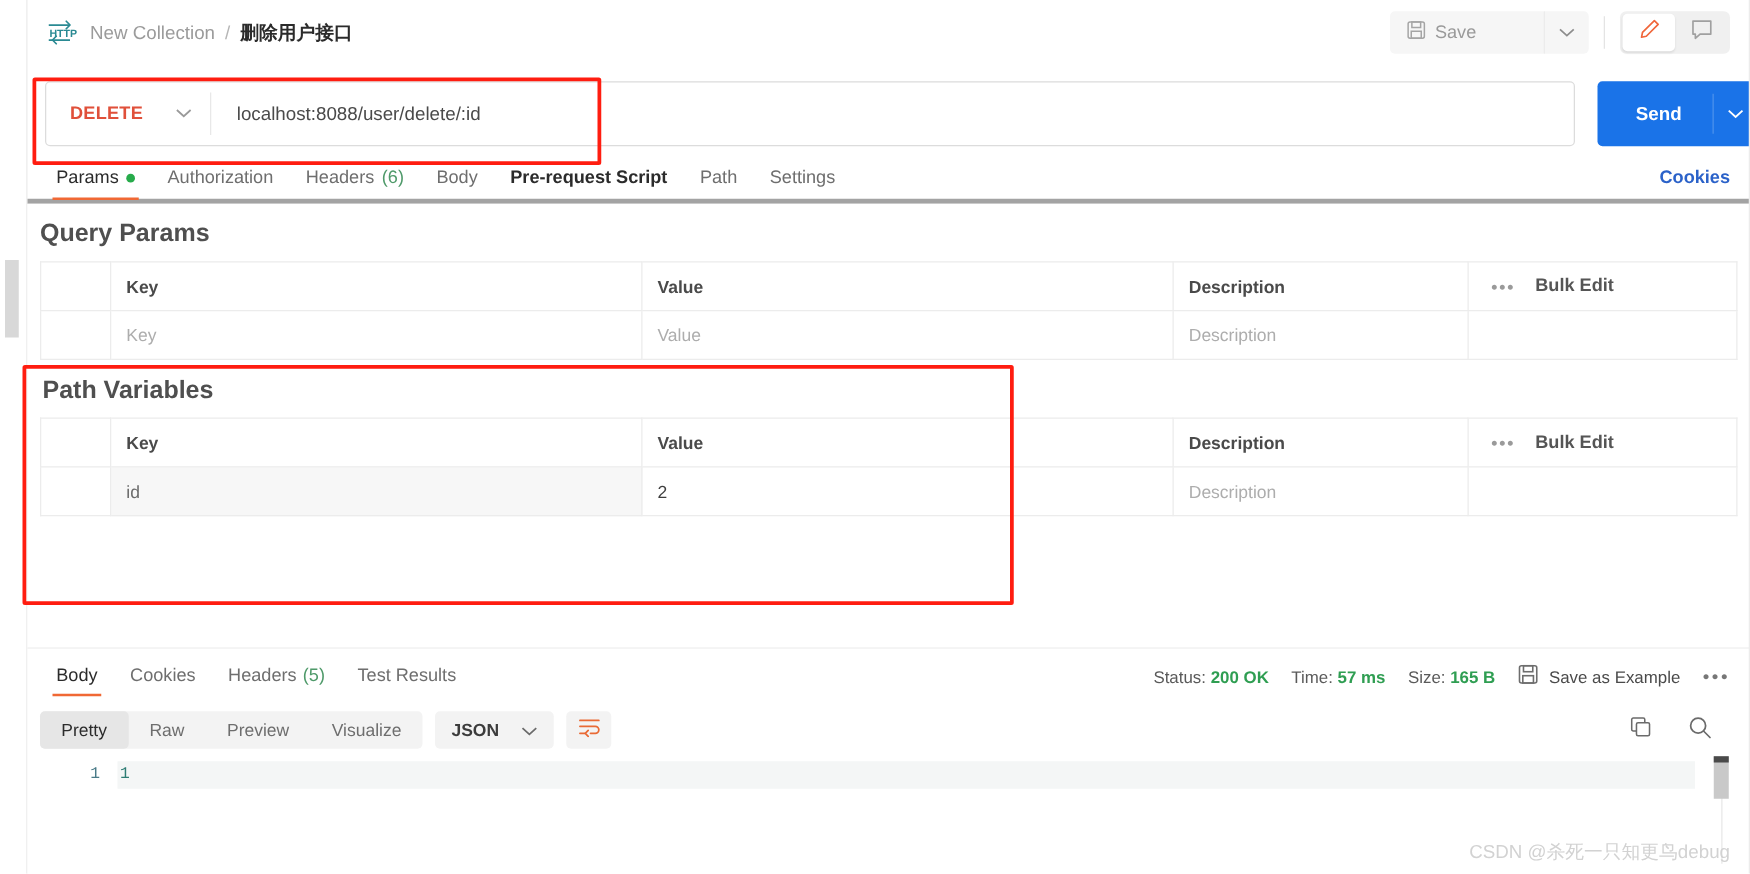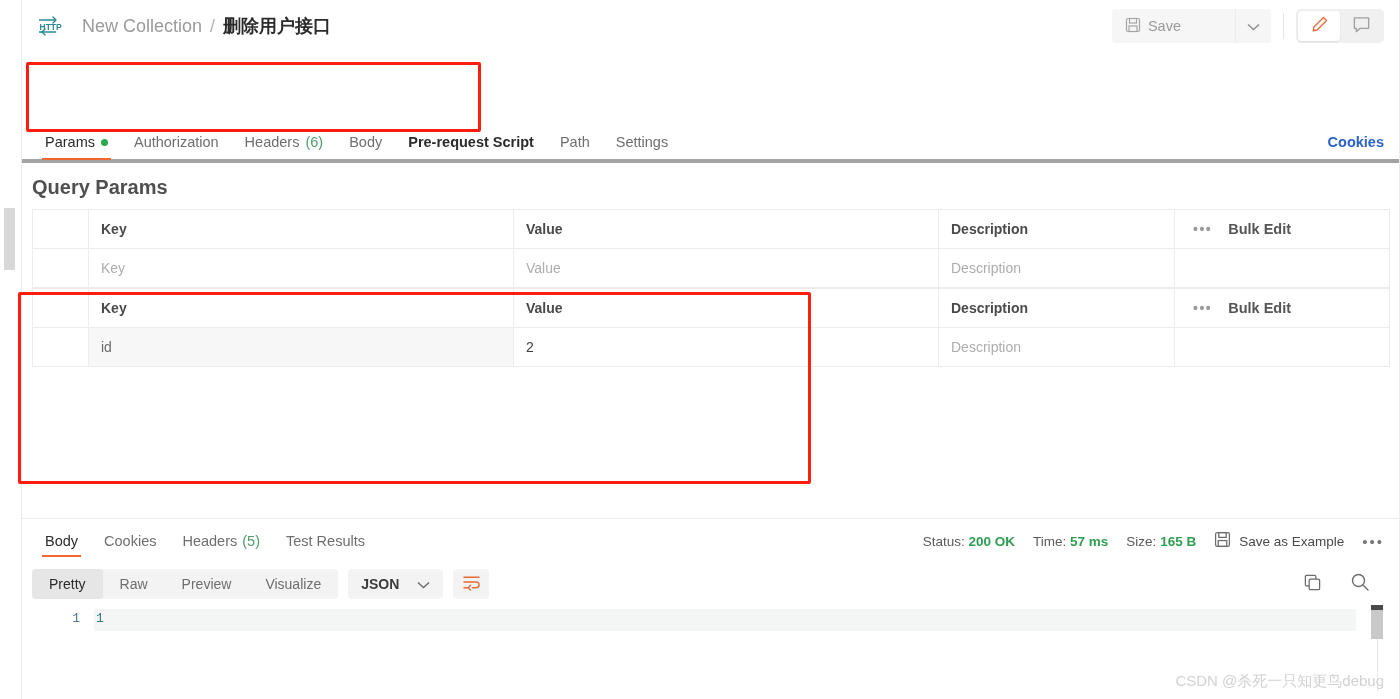--- a/index.html
+++ b/index.html
@@ -21,21 +21,21 @@
     position:absolute; left:4px; top:208px; width:11px; height:62px;
     background:#d8d8d8; border-radius:0px;
   }
 
   
   .header {
     position:absolute; left:22px; top:0; right:0; height:52px;
     display:flex; align-items:center; padding:0 16px 0 12px;
   }
   .http-icon { width:30px; height:26px; display:flex; align-items:center; justify-content:center; }
-  .breadcrumb { display:flex; align-items:center; gap:8px; margin-left:18px; font-size:18px; }
+  .breadcrumb { display:flex; align-items:center; gap:8px; margin-left:8px; font-size:15px; }
   .crumb-collection { color:#9b9b9b; }
   .crumb-sep { color:#b5b5b5; }
   .crumb-current { color:#2b2b2b; font-weight:700; }
   .header-right { margin-left:auto; display:flex; align-items:center; gap:12px; }
   .save-group { display:flex; align-items:center; background:#f6f6f6; border-radius:4px; overflow:hidden;gap:41px; }
   .save-btn { display:flex; align-items:center; gap:7px; padding:7px 13px; color:#9a9a9a; font-size:14.5px; }
   .save-caret { padding:8px 11px; border-left:1px solid #ececec; color:#8d8d8d; display:flex; align-items:center;}
   .divider-v { width:1px; height:26px; background:#e4e4e4; }
   .icon-group { display:flex; align-items:center; background:#f0f0f0; border-radius:5px; padding:2px; }
   .icon-btn { width:42px; height:30px; display:flex; align-items:center; justify-content:center; border-radius:4px;}
@@ -190,20 +190,44 @@
           <span>
             <svg width="19" height="19" viewBox="0 0 20 20" fill="none" stroke="#a0a0a0" stroke-width="1.4" stroke-linejoin="round">
               <path d="M2.5 3h15v11h-9l-4 3.5V14h-2z"></path>
             </svg>
           </span>
         </div>
       </div>
     </div>
   </div>
 
+  <div class="url-row">
+    <div class="url-box">
+      <div class="method">
+        <span class="method-label">DELETE</span>
+        <span>
+          <svg width="14" height="9" viewBox="0 0 14 9" fill="none" stroke="#9a9a9a" stroke-width="1.4">
+              <path d="M1.5 2l5.5 5 5.5-5"></path>
+            </svg>
+        </span>
+      </div>
+      <div class="method-sep"></div>
+      <div class="url-input" placeholder="Enter request URL">localhost:8088/user/delete/:id</div>
+    </div>
+    <div class="send-group">
+      <div class="send-label">Send</div>
+      <div class="send-caret">
+        <span>
+          <svg width="13" height="8" viewBox="0 0 13 8" fill="none" stroke="#ffffff" stroke-width="1.5">
+              <path d="M1 1.5l5.5 5 5.5-5"></path>
+            </svg>
+        </span>
+      </div>
+    </div>
+  </div>
 
   <div class="req-tabs">
     <div class="tab active">
       <span>Params</span>
       <span class="dot"></span>
     </div>
     <div class="tab">
       <span>Authorization</span>
     </div>
     <div class="tab">
@@ -252,20 +276,21 @@
       <tr>
         <td></td>
         <td class="ph">Key</td>
         <td class="ph">Value</td>
         <td class="ph">Description</td>
         <td></td>
       </tr>
     </tbody>
       </table>
 
+    <div class="section-title" id="path-title">Path Variables</div>
     <table class="kv">
       <colgroup>
           <col class="col-check">
           <col class="col-key">
           <col class="col-val">
           <col class="col-desc">
           <col class="col-bulk">
         </colgroup>
       <tbody>
           <tr>

